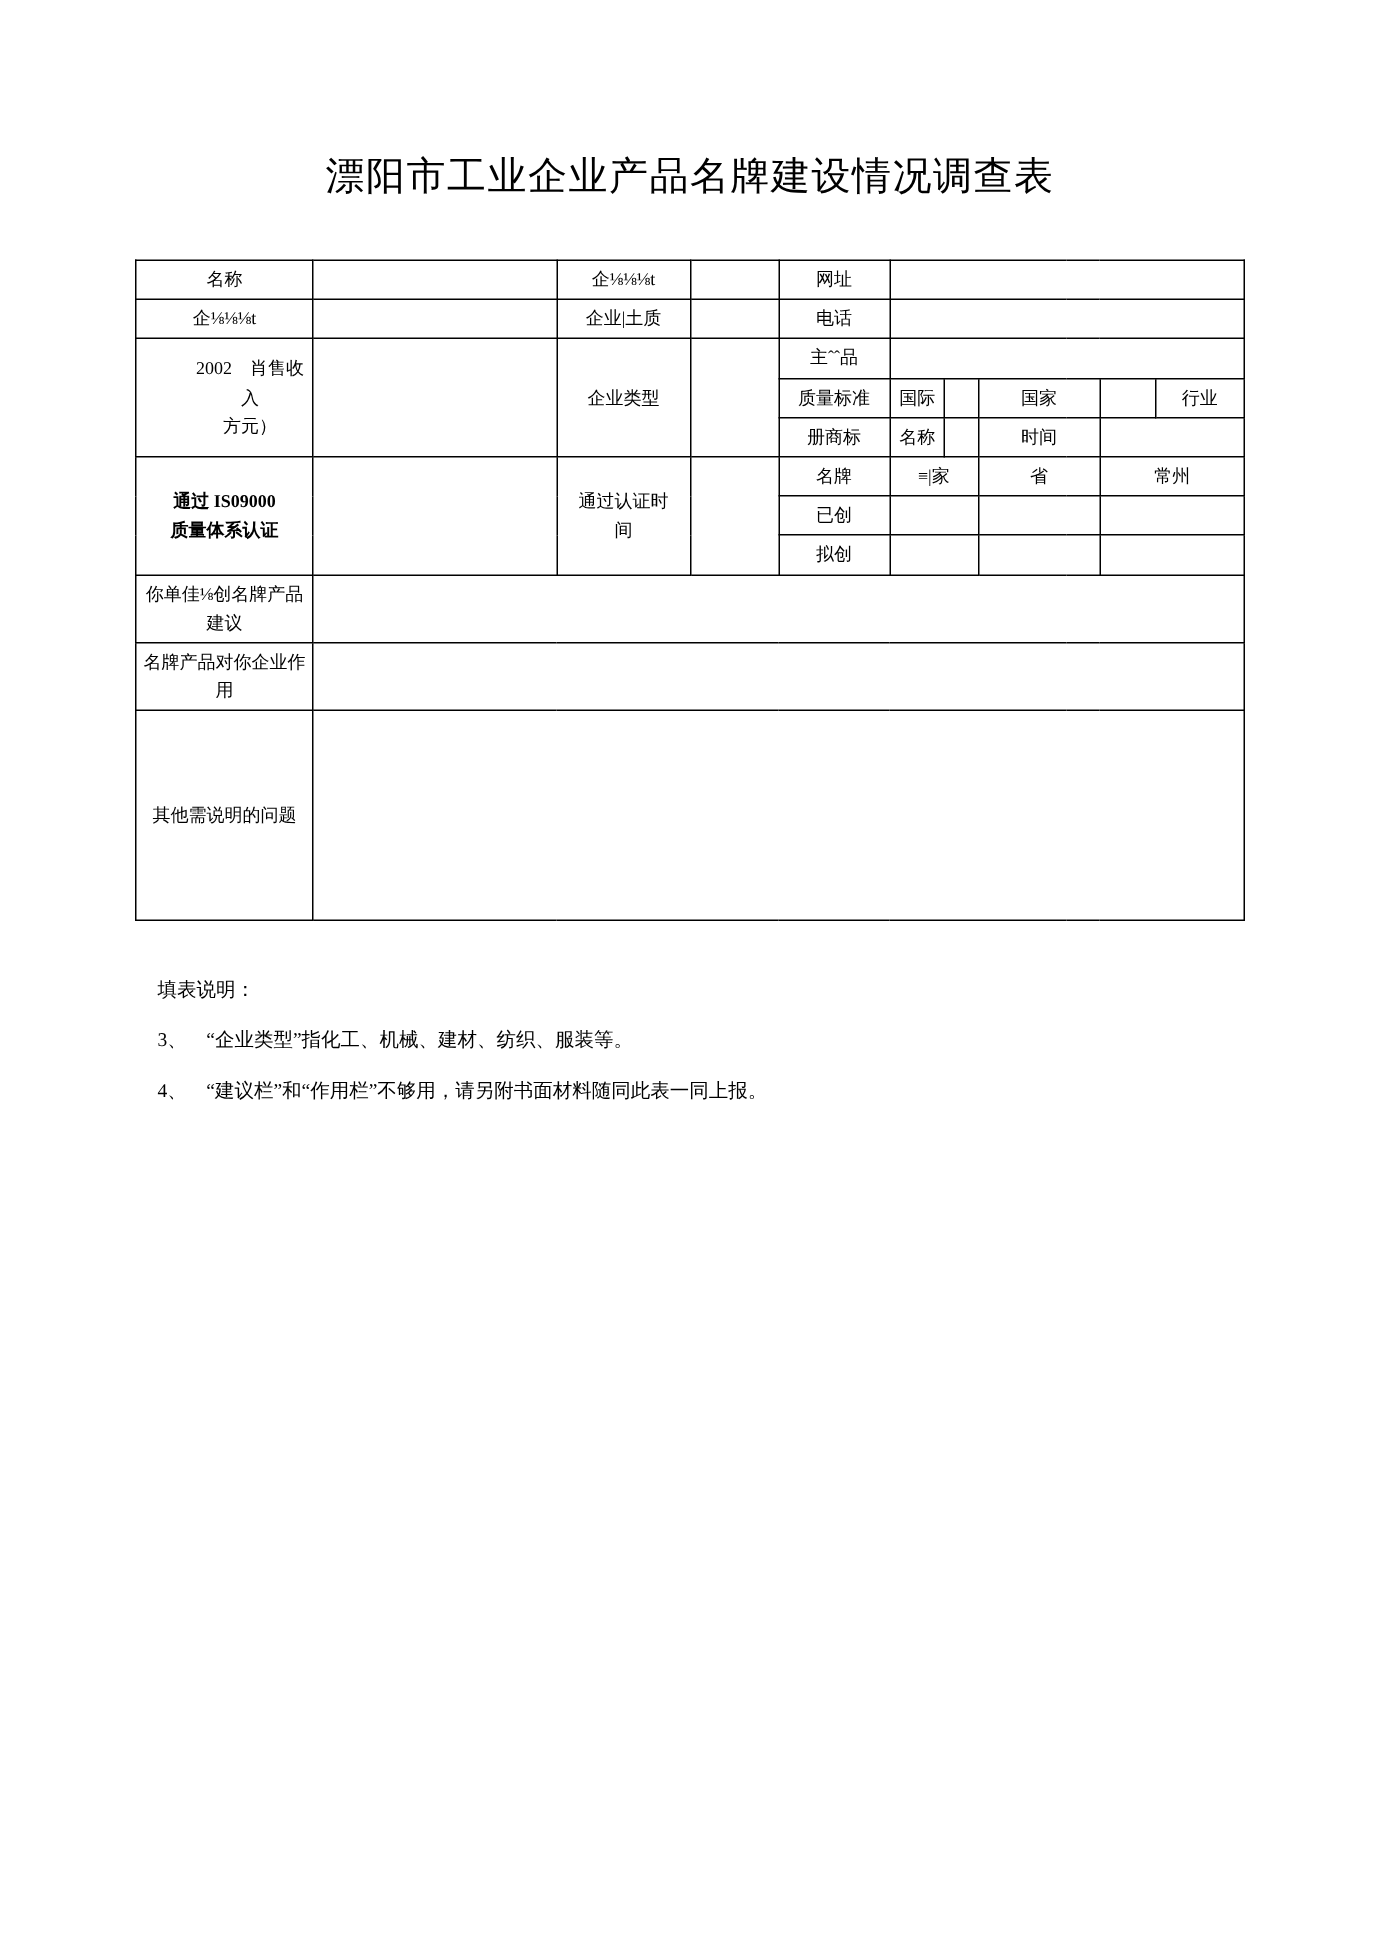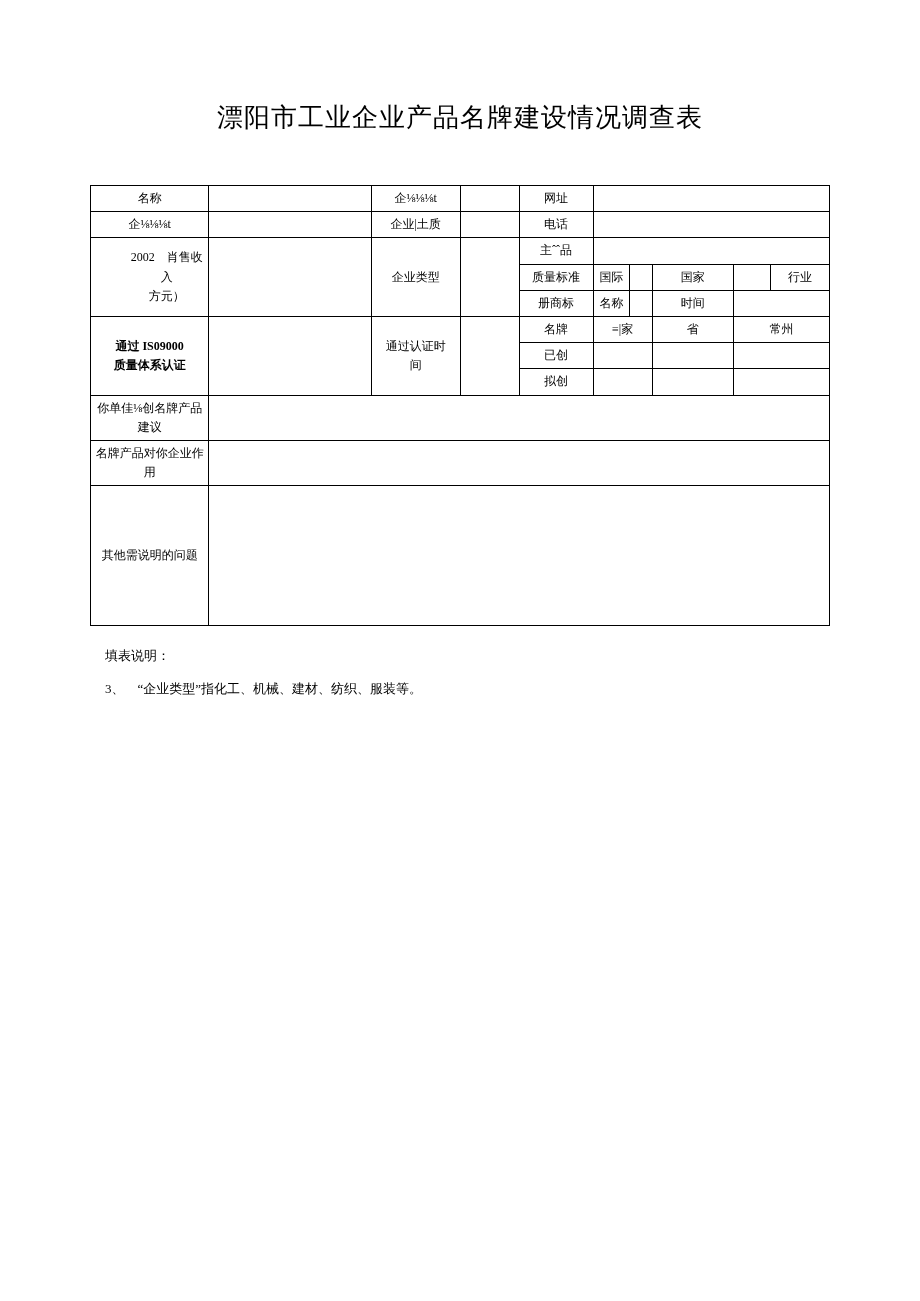--- a/index.html
+++ b/index.html
@@ -13,21 +13,21 @@
       font-size: 13px;
       color: #000;
       width: 920px;
       padding: 100px 90px 60px 90px;
     }
     h1 {
       font-family: "SimHei", "黑体", sans-serif;
       font-size: 26px;
       font-weight: normal;
       text-align: center;
-      margin-bottom: 50px;
+      margin-bottom: 38px;
       letter-spacing: 1px;
     }
     table.form {
       border-collapse: collapse;
       width: 100%;
       table-layout: fixed;
       border-radius: 12px;
     }
     table.form td {
       border: 1px solid #000;
@@ -42,21 +42,21 @@
     td.tall {
       height: 160px;
     }
     td.mid {
       height: 55px;
     }
     td.lbl {
       font-size: 13px;
     }
     .notes {
-      margin-top: 14px;
+      margin-top: 30px;
       padding-left: 15px;
       font-size: 13px;
       line-height: 2.4;
     }
     .notes p {
       margin-bottom: 2px;
     }
   </style>
 </head>
 <body>
@@ -162,13 +162,14 @@
   <tr>
     <td class="lbl" style="height:140px;">其他需说明的问题</td>
     <td colspan="10"></td>
   </tr>
 </tbody>
   </table>
 
 <div class="notes">
   <p>填表说明：</p>
   <p>3、　“企业类型”指化工、机械、建材、纺织、服装等。</p>
+  <p>4、　“建议栏”和“作用栏”不够用，请另附书面材料随同此表一同上报。</p>
 </div>
 
 </body></html>

